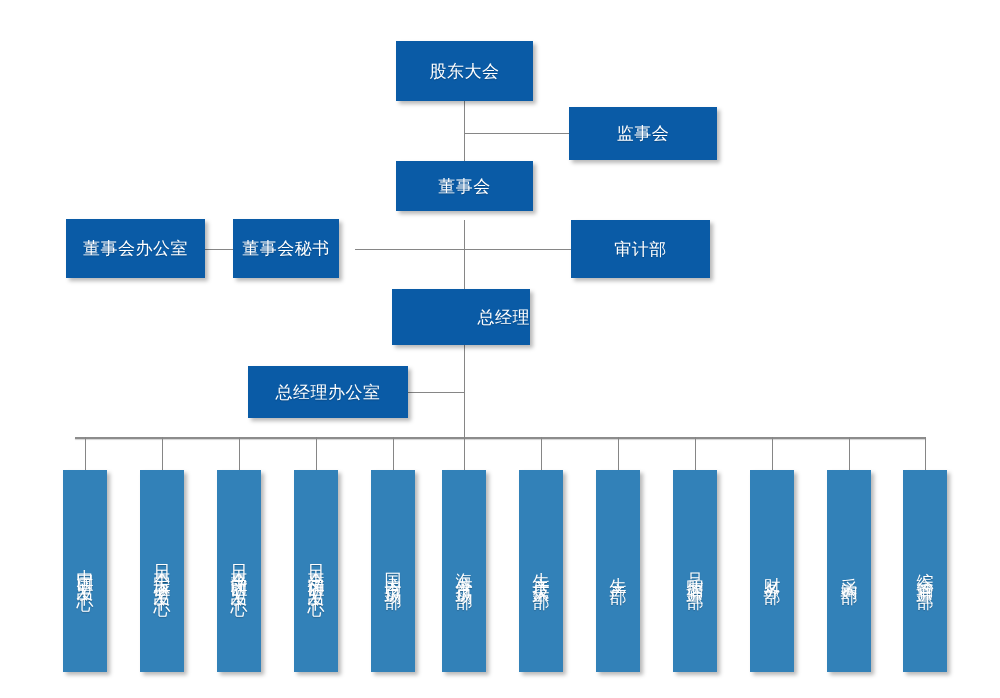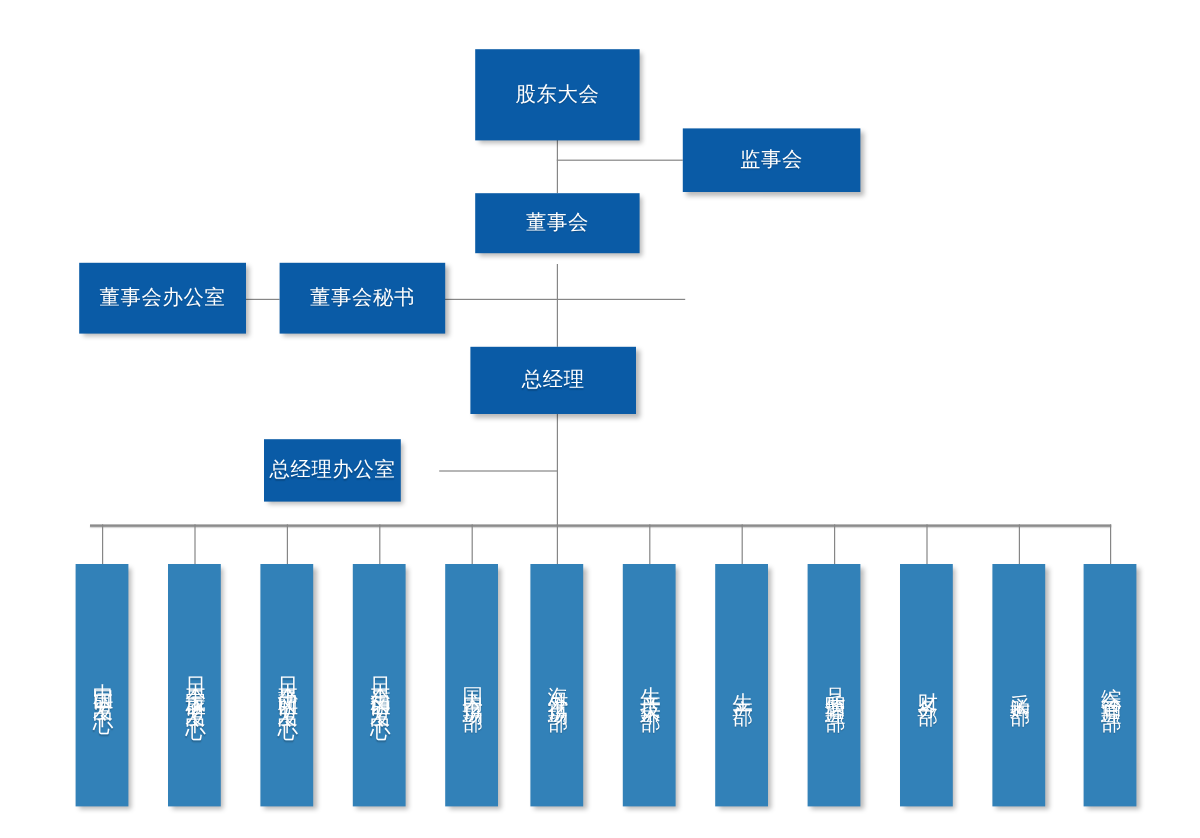--- a/index.html
+++ b/index.html
@@ -95,46 +95,49 @@
   <div class="connector v" style="left:316px; top:437px; height:33px;"></div>
   <div class="connector v" style="left:393px; top:437px; height:33px;"></div>
   <div class="connector v" style="left:464px; top:437px; height:33px;"></div>
   <div class="connector v" style="left:541px; top:437px; height:33px;"></div>
   <div class="connector v" style="left:618px; top:437px; height:33px;"></div>
   <div class="connector v" style="left:695px; top:437px; height:33px;"></div>
   <div class="connector v" style="left:772px; top:437px; height:33px;"></div>
   <div class="connector v" style="left:849px; top:437px; height:33px;"></div>
   <div class="connector v" style="left:925px; top:437px; height:33px;"></div>
 
-  <div class="node primary" style="left:396px; top:41px; width:137px; height:76px;">
+  <div class="node primary" style="left:396px; top:41px; width:137px; height:60px;">
     <span class="label">股东大会</span>
   </div>
 
   <div class="node primary" style="left:569px; top:107px; width:148px; height:53px;">
     <span class="label">监事会</span>
   </div>
 
   <div class="node primary" style="left:396px; top:161px; width:137px; height:50px;">
     <span class="label">董事会</span>
   </div>
 
   <div class="node primary" style="left:66px; top:219px; width:139px; height:59px;">
     <span class="label">董事会办公室</span>
   </div>
 
-  <div class="node primary" style="left:233px; top:219px; width:138px; height:59px;">
+  <div class="node primary" style="left:233px; top:219px; width:106px; height:59px;">
     <span class="label">董事会秘书</span>
   </div>
 
+  <div class="node primary" style="left:571px; top:220px; width:139px; height:58px;">
+    <span class="label">审计部</span>
+  </div>
 
-  <div class="node primary" style="left:392px; top:289px; width:138px; height:56px;">
+  <div class="node primary" style="left:392px; top:289px; width:138px; height:56px;justify-content:flex-end;">
     <span class="label">总经理</span>
   </div>
 
-  <div class="node primary" style="left:220px; top:366px; width:114px; height:52px;">
+  <div class="node primary" style="left:248px; top:366px; width:160px; height:52px;">
     <span class="label">总经理办公室</span>
   </div>
 
   <div class="node dept" style="left:63px; top:470px; width:44px; height:202px;">
     <span class="label">中国研发中心</span>
   </div>
 
   <div class="node dept" style="left:140px; top:470px; width:44px; height:202px;">
     <span class="label">日本宝塚研发中心</span>
   </div>

